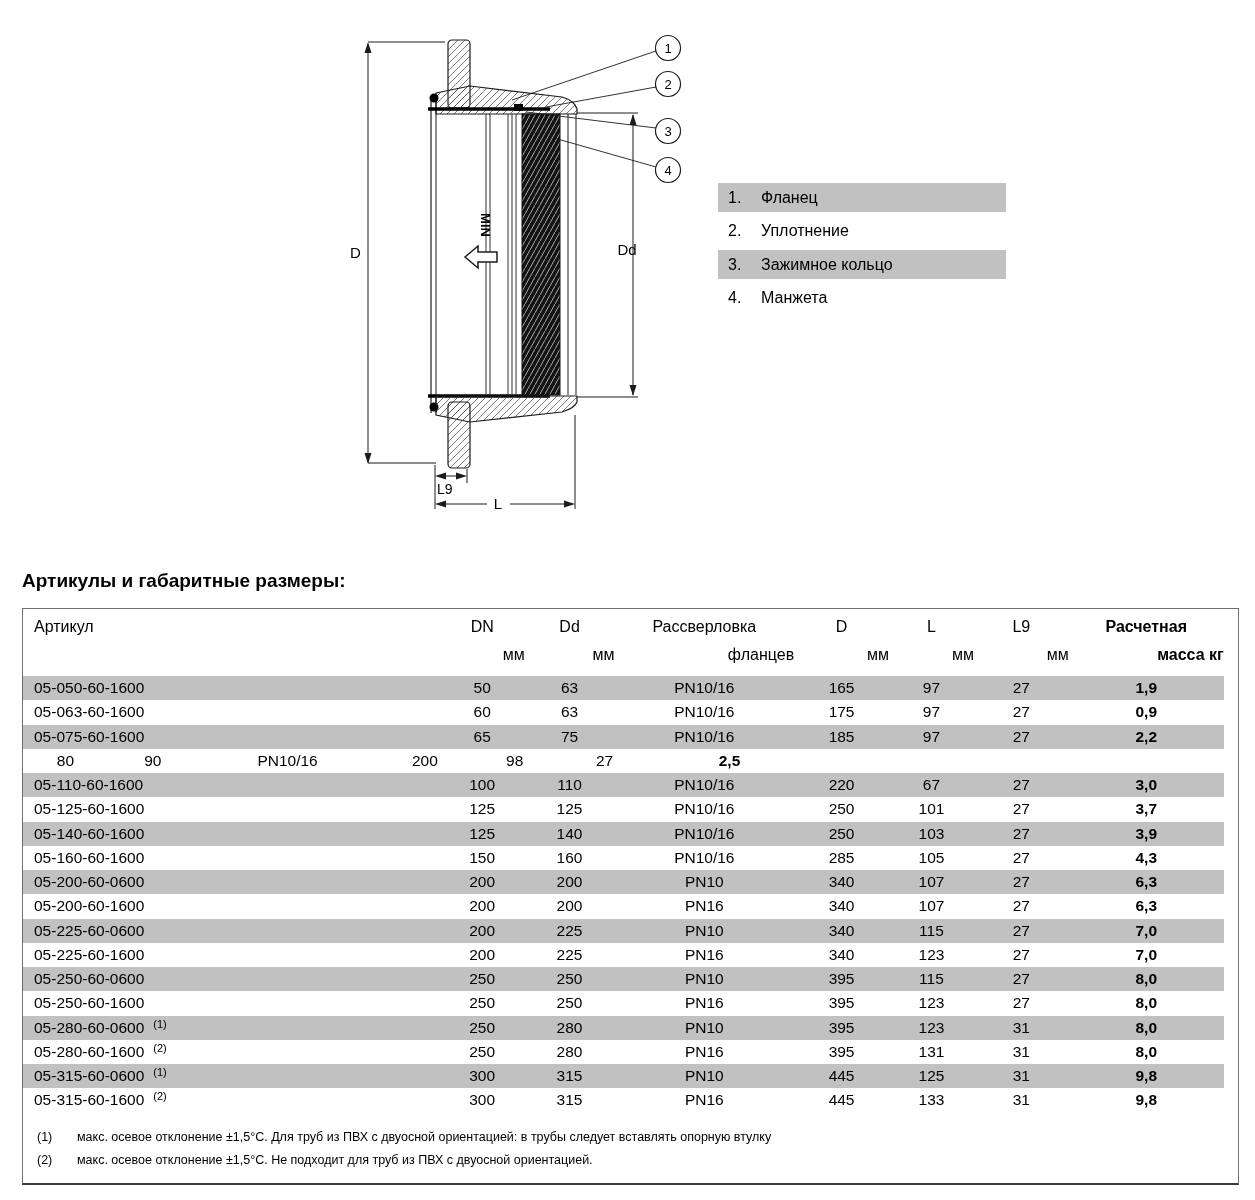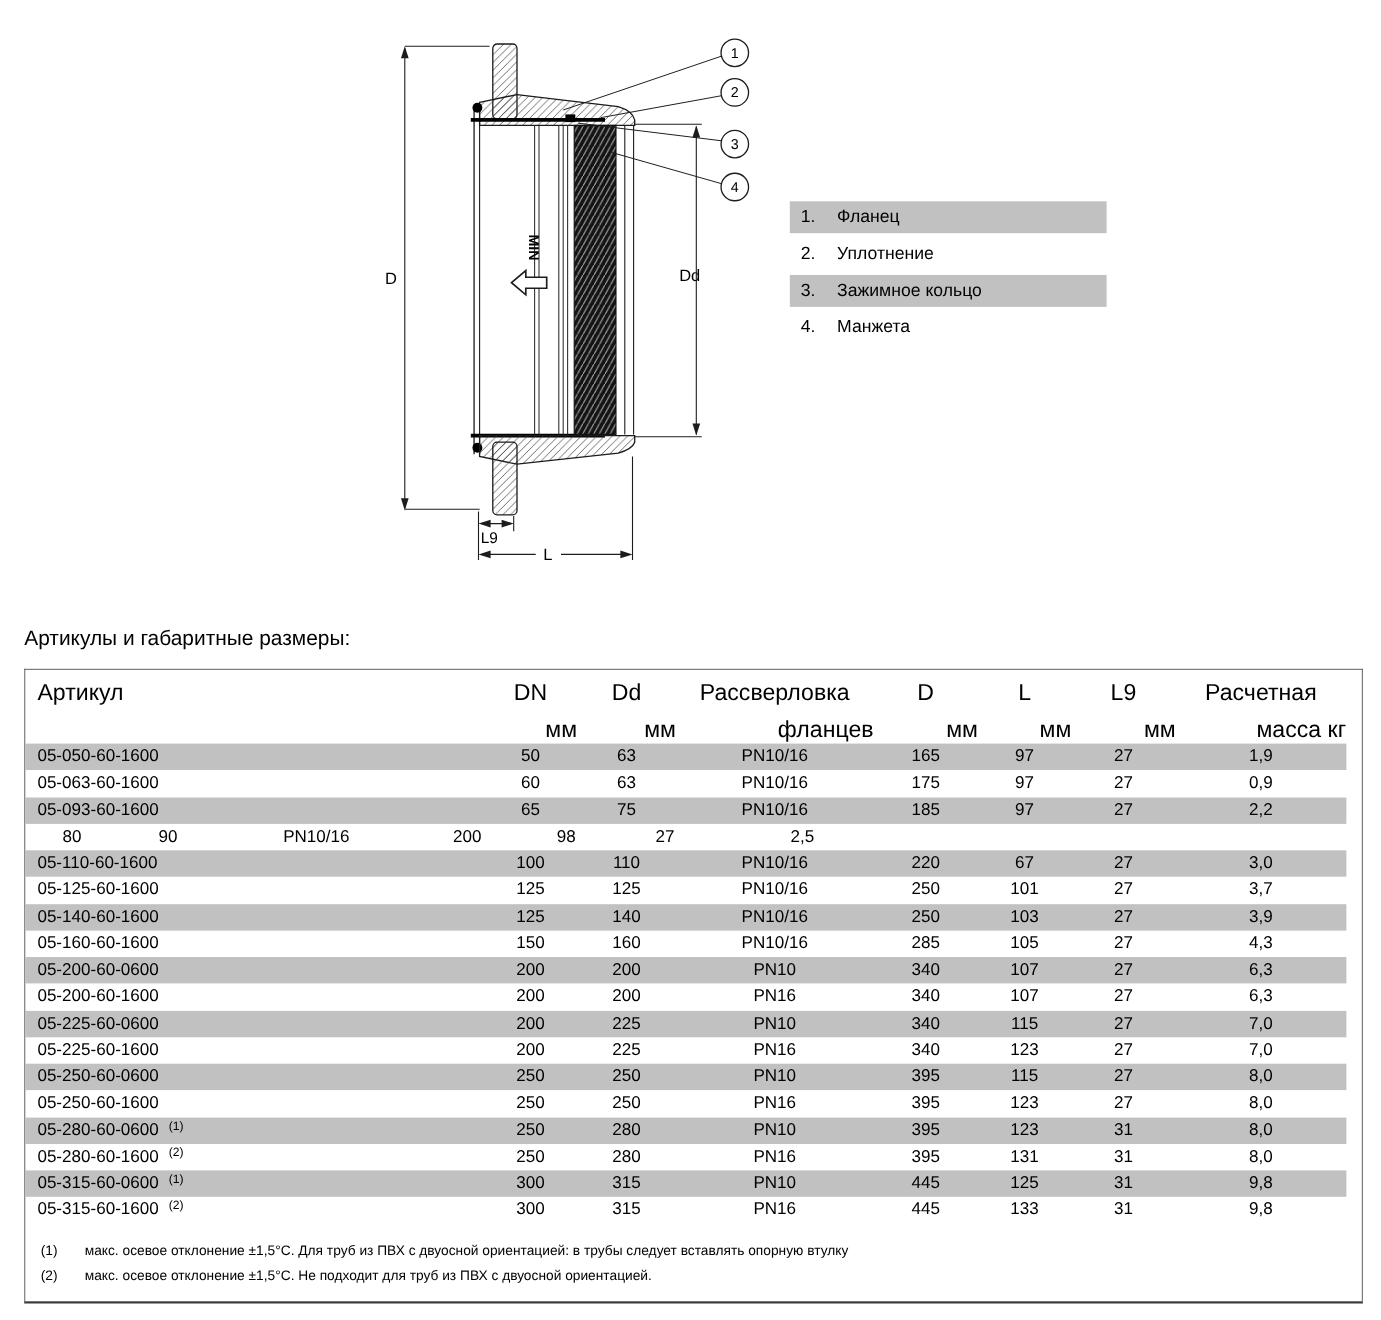--- a/index.html
+++ b/index.html
@@ -11,34 +11,34 @@
   #drawing { position:absolute; left:340px; top:25px; width:380px; height:500px; }
 
   
   #legend { position:absolute; left:718px; top:183px; width:288px; }
   .legend-item { display:flex; align-items:center; height:29px; margin-bottom:4.5px; font-size:16px; }
   .legend-item.gray { background:#c1c1c1; }
   .legend-num { width:43px; padding-left:10px; }
   .legend-label { flex:1; }
 
   
-  #section-title { position:absolute; left:22px; top:570px; font-size:19px; font-weight:normal; }
+  #section-title { position:absolute; left:22px; top:570px; font-size:19px; font-weight:bold; }
 
   
   #spec-table { position:absolute; left:22px; top:608px; width:1217px;
                 border:1px solid #6e6e6e; border-bottom:2px solid #3a3a3a; background:#fff; }
   .t-inner { margin-right:14px; }
   .t-row { display:flex; width:100%; }
-  .hdr { height:67px; font-size:21px; }
+  .hdr { height:67px; font-size:16px; }
   .hdr .cell { padding-top:9px; }
   .hdr .l2 { margin-top:10px;text-align:right; }
   .cell { text-align:center; }
   .c-article { width:34.7%; text-align:left; padding-left:11px; }
   .c-dn { width:7.07%; } .c-dd { width:7.48%; } .c-drill { width:14.96%; }
-  .c-d { width:7.9%; } .c-l { width:7.07%; } .c-l9 { width:7.9%; } .c-mass { width:12.9%; }
+  .c-d { width:7.9%; } .c-l { width:7.07%; } .c-l9 { width:7.9%; } .c-mass { width:12.9%;font-weight:bold; }
   .body-row { height:24.25px; line-height:24.25px; font-size:15.5px; }
   .body-row.gray { background:#c1c1c1; }
   .note-sup { font-size:11px; position:relative; top:-5px; margin-left:9px; }
   .note-sup:empty { display:none; }
 
   
   #footnotes { padding:13px 10px 11px 14px; }
   .footnote { display:flex; font-size:12.5px; line-height:23px; }
   .fn-marker { width:40px; }
   .fn-text { flex:1; }
@@ -236,21 +236,21 @@
             <div class="cell c-dn">60</div>
             <div class="cell c-dd">63</div>
             <div class="cell c-drill">PN10/16</div>
             <div class="cell c-d">175</div>
             <div class="cell c-l">97</div>
             <div class="cell c-l9">27</div>
             <div class="cell c-mass">0,9</div>
           </div>
 
           <div class="t-row body-row gray">
-            <div class="cell c-article"><span>05-093-60-1600</span></div>
+            <div class="cell c-article"><span>05-075-60-1600</span></div>
             <div class="cell c-dn">65</div>
             <div class="cell c-dd">75</div>
             <div class="cell c-drill">PN10/16</div>
             <div class="cell c-d">185</div>
             <div class="cell c-l">97</div>
             <div class="cell c-l9">27</div>
             <div class="cell c-mass">2,2</div>
           </div>
 
           <div class="t-row body-row">

